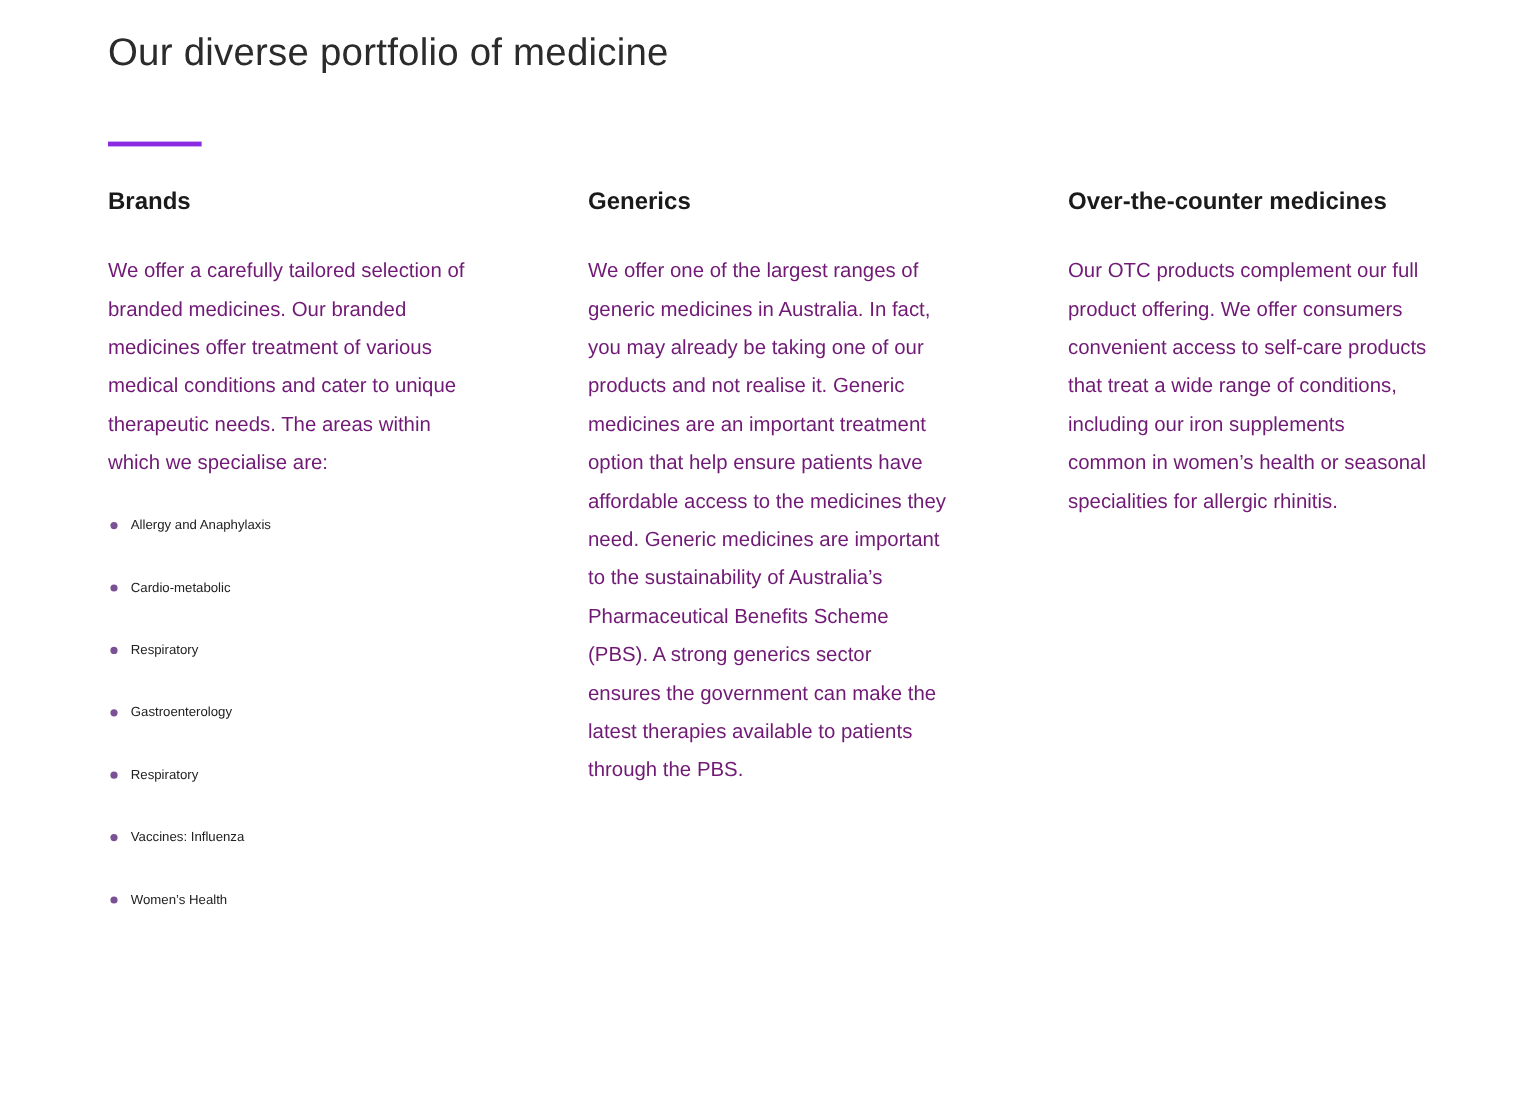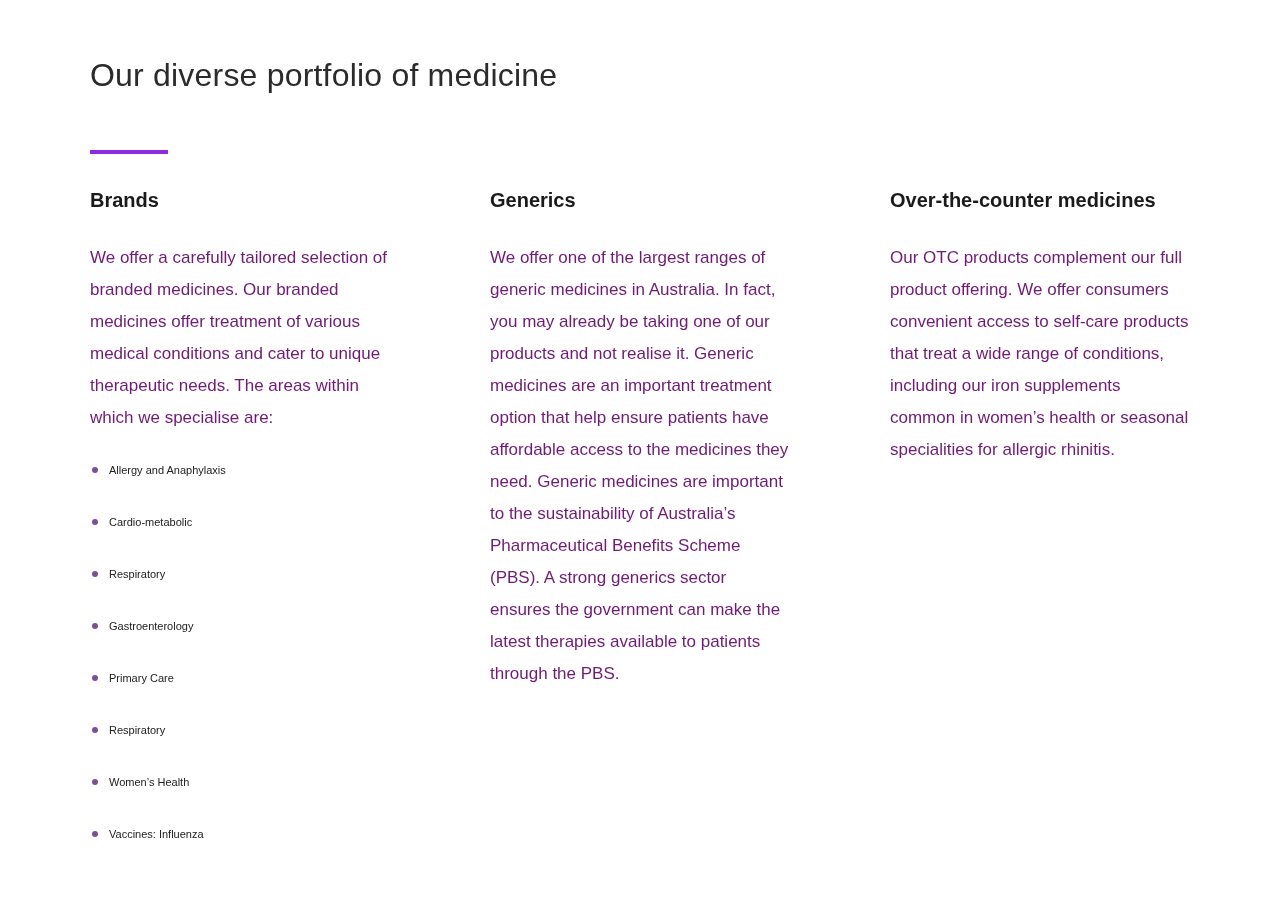--- a/index.html
+++ b/index.html
@@ -10,21 +10,20 @@
   body {
     width: 1277px;
     height: 914px;
     overflow: hidden;
     font-family: "Liberation Sans", "DejaVu Sans", sans-serif;
     color: #1f1f1f;
     -webkit-font-smoothing: antialiased;
   }
   .content {
     padding: 24px 0 0 90px;
-    margin-top: 32px;
   }
   h1.page-title {
     margin: 0;
     font-size: 32px;
     line-height: 38px;
     font-weight: 300;
     color: #2b2b2b;
     letter-spacing: 0.2px;
   }
   .accent-divider {
@@ -88,24 +87,23 @@
   <div class="columns">
 
     <div class="column">
       <h2 class="col-heading">Brands</h2>
       <p class="col-body">We offer a carefully tailored selection of branded medicines. Our branded medicines offer treatment of various medical conditions and cater to unique therapeutic needs. The areas within which we specialise are:</p>
       <ul class="bullet-list">
         <li>Allergy and Anaphylaxis</li>
         <li>Cardio-metabolic</li>
         <li>Respiratory</li>
         <li>Gastroenterology</li>
-        <li>Primary Care</li>
         <li>Respiratory</li>
+        <li>Vaccines: Influenza</li>
         <li>Women’s Health</li>
-        <li>Vaccines: Influenza</li>
       </ul>
     </div>
 
     <div class="column">
       <h2 class="col-heading">Generics</h2>
       <p class="col-body">We offer one of the largest ranges of generic medicines in Australia. In fact, you may already be taking one of our products and not realise it. Generic medicines are an important treatment option that help ensure patients have affordable access to the medicines they need. Generic medicines are important to the sustainability of Australia’s Pharmaceutical Benefits Scheme (PBS). A strong generics sector ensures the government can make the latest therapies available to patients through the PBS.</p>
     </div>
 
     <div class="column">
       <h2 class="col-heading">Over-the-counter medicines</h2>

